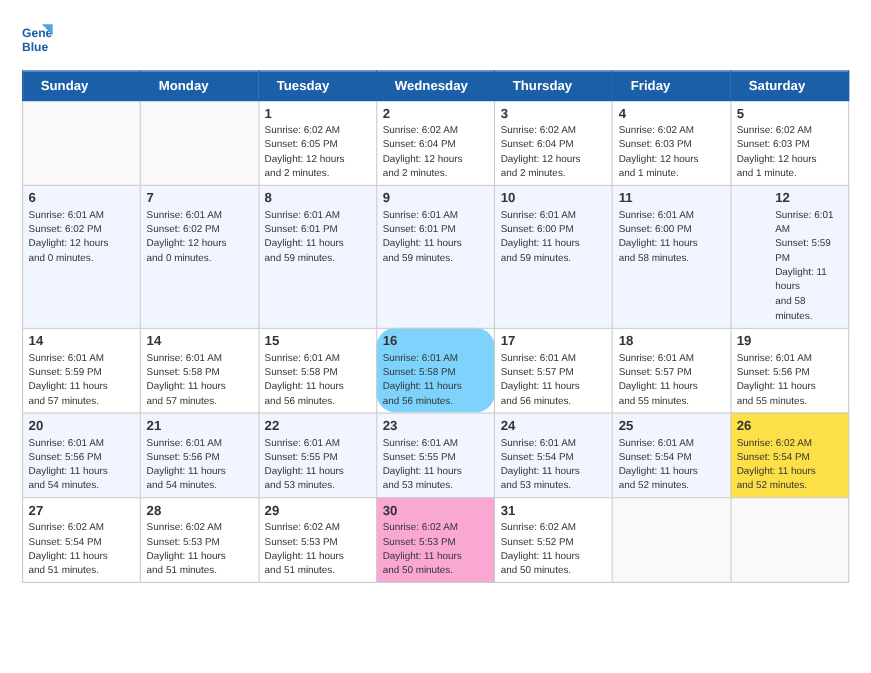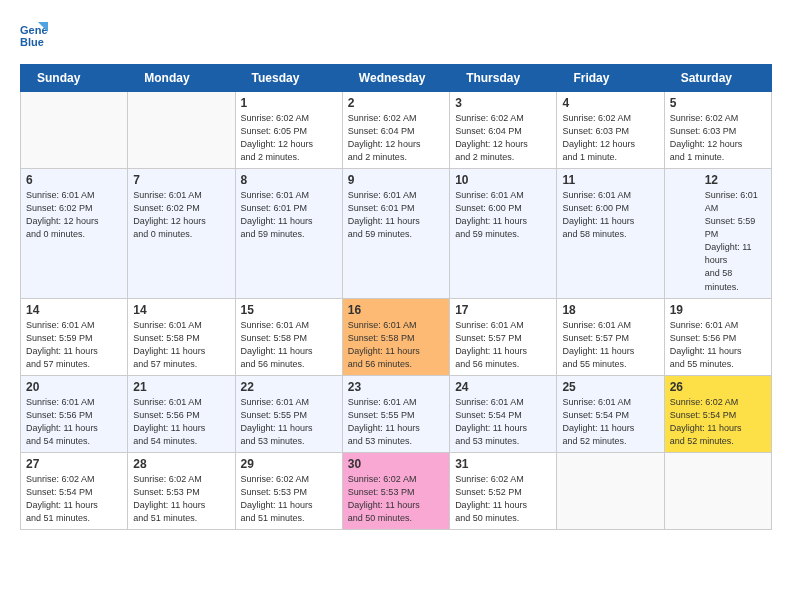--- a/index.html
+++ b/index.html
@@ -181,21 +181,21 @@
             <div class="day-info">Sunrise: 6:01 AM<br>Sunset: 5:59 PM<br>Daylight: 11 hours<br>and 57 minutes.</div>
           </td>
           <td style="background: rgb(255, 255, 255);">
             <span class="day-number">14</span>
             <div class="day-info">Sunrise: 6:01 AM<br>Sunset: 5:58 PM<br>Daylight: 11 hours<br>and 57 minutes.</div>
           </td>
           <td style="background: rgb(255, 255, 255);">
             <span class="day-number">15</span>
             <div class="day-info">Sunrise: 6:01 AM<br>Sunset: 5:58 PM<br>Daylight: 11 hours<br>and 56 minutes.</div>
           </td>
-          <td style="background: #fdba74;">
+          <td style="background: #7dd3fc; border-radius: 18px;">
             <span class="day-number">16</span>
             <div class="day-info">Sunrise: 6:01 AM<br>Sunset: 5:58 PM<br>Daylight: 11 hours<br>and 56 minutes.</div>
           </td>
           <td style="background: rgb(255, 255, 255);">
             <span class="day-number">17</span>
             <div class="day-info">Sunrise: 6:01 AM<br>Sunset: 5:57 PM<br>Daylight: 11 hours<br>and 56 minutes.</div>
           </td>
           <td style="background: rgb(255, 255, 255);">
             <span class="day-number">18</span>
             <div class="day-info">Sunrise: 6:01 AM<br>Sunset: 5:57 PM<br>Daylight: 11 hours<br>and 55 minutes.</div>

